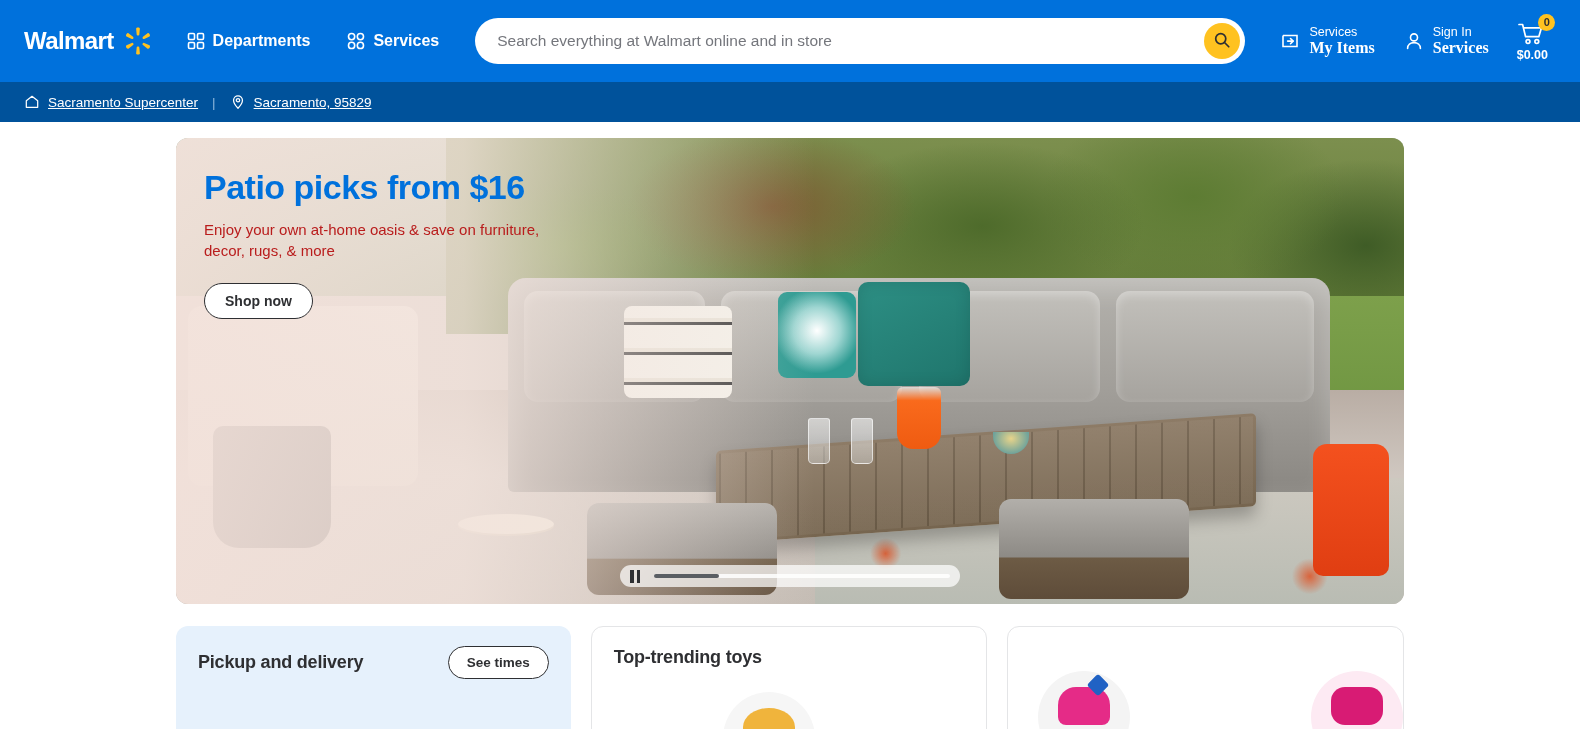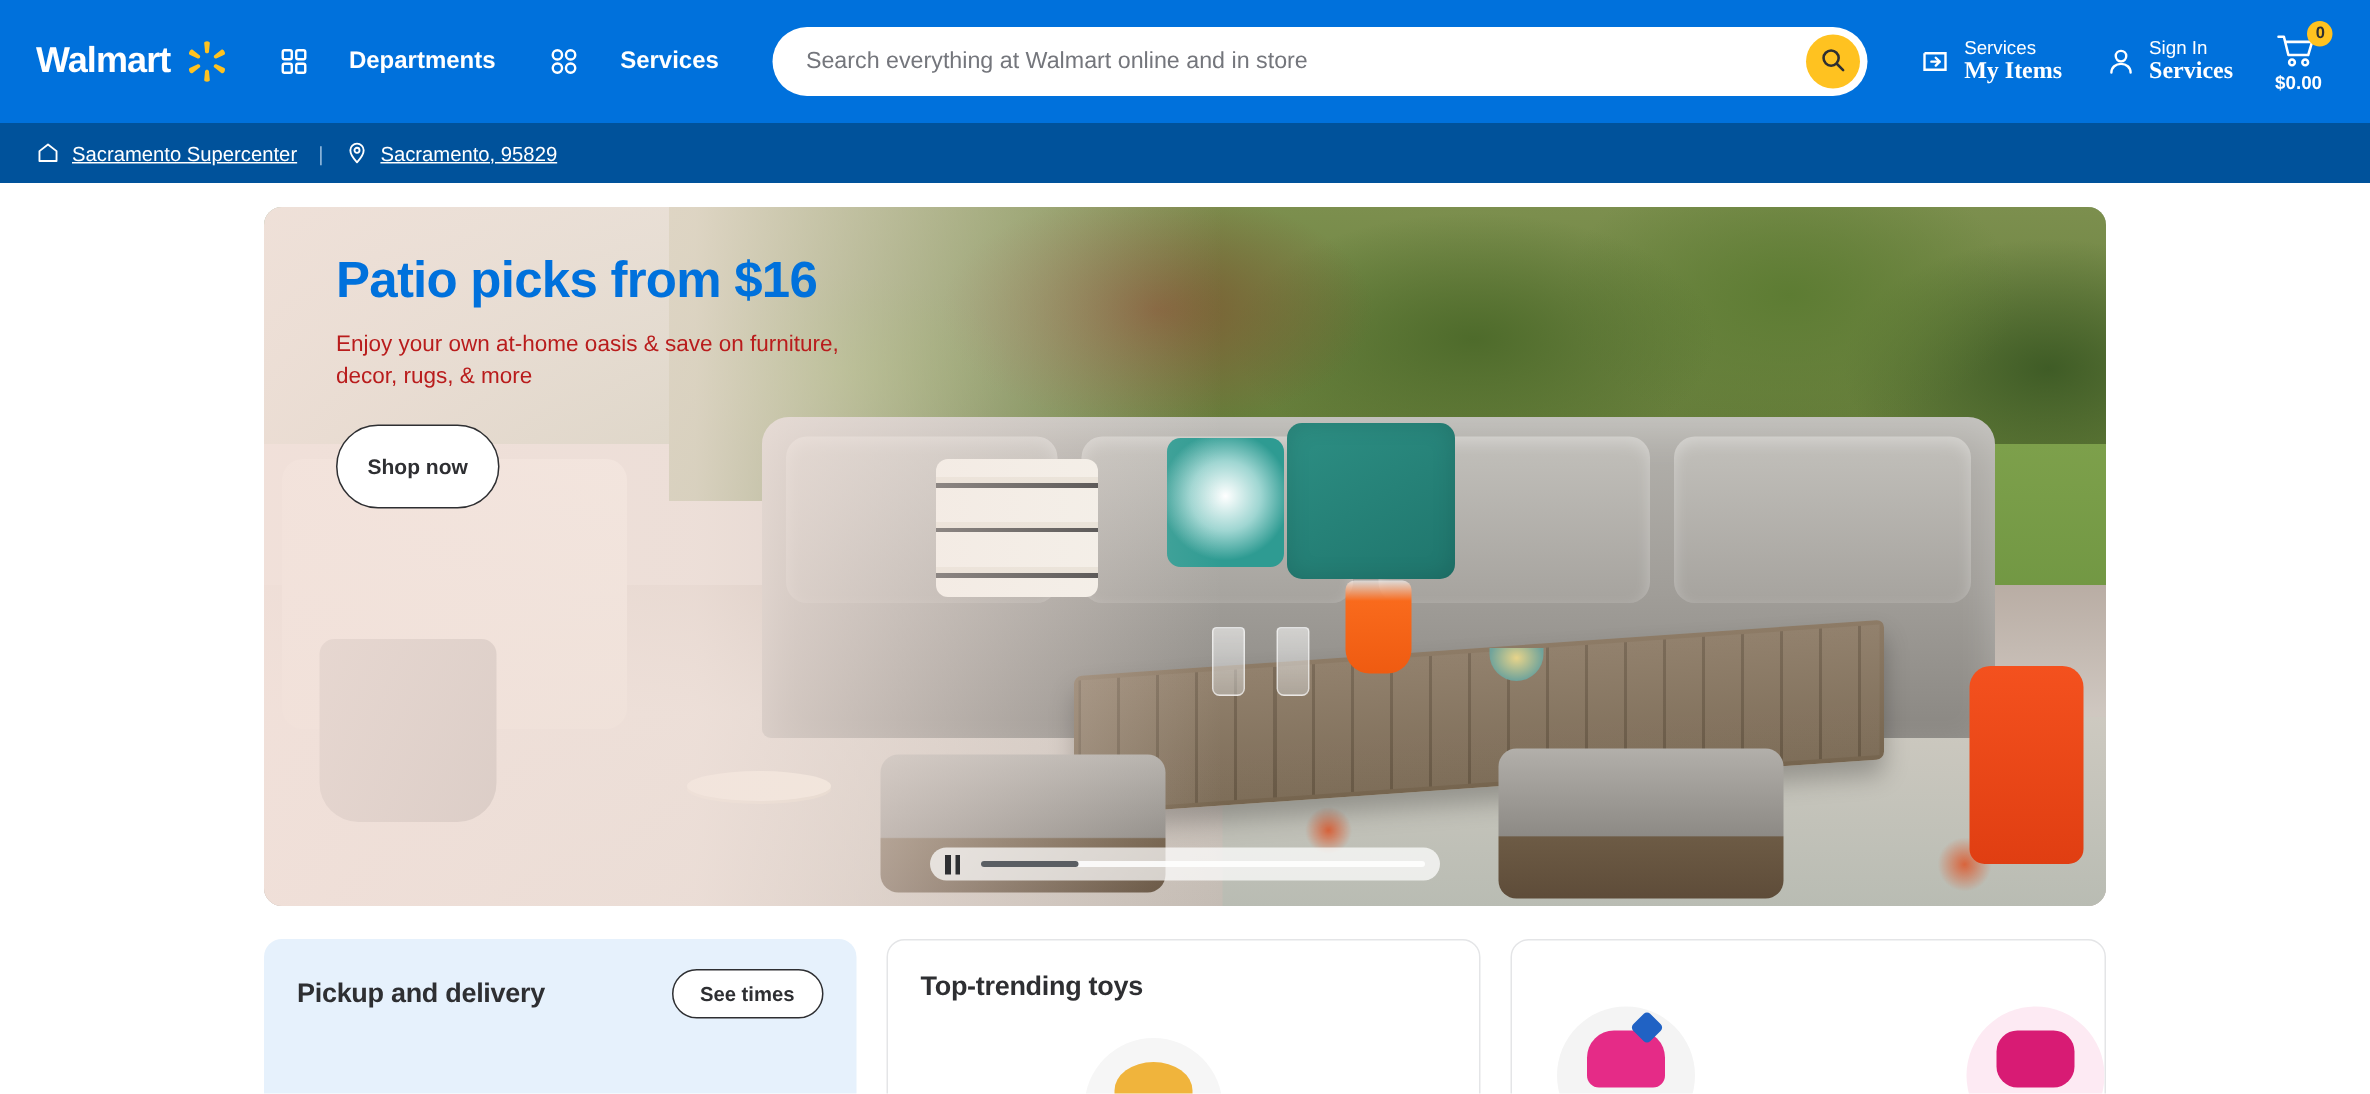--- a/index.html
+++ b/index.html
@@ -31,21 +31,21 @@
     color: #ffffff;
     font-size: 24px;
     font-weight: bold;
     letter-spacing: -0.6px;
   }
   .spark { width: 30px; height: 30px; display: block; }
 
   .nav-item {
     display: flex;
     align-items: center;
-    gap: 27px;
+    gap: 7px;
     margin-right: 36px;
     cursor: pointer;
   }
   .nav-item .label {
     color: #ffffff;
     font-size: 16px;
     font-weight: bold;
   }
   .nav-icon { width: 20px; height: 20px; display: block; }
 
@@ -304,21 +304,20 @@
     box-shadow: 0 2px 0 #d9cfc0;
   }
   .hero-scrim {
     position: absolute; left: 0; top: 0; bottom: 0; width: 52%;
     background: linear-gradient(90deg, rgba(243,226,219,0.93) 0%, rgba(243,228,221,0.82) 45%, rgba(243,228,221,0) 100%);
   }
   .hero-copy {
     position: absolute;
     left: 28px; top: 30px;
     width: 400px;
-    margin-left: 20px;
   }
   .hero-title {
     color: #0071dc;
     font-size: 34px;
     font-weight: bold;
     letter-spacing: -0.5px;
     margin: 0 0 12px 0;
   }
   .hero-sub {
     color: #b91c1c;
@@ -328,21 +327,21 @@
     max-width: 348px;
   }
   .shop-now {
     display: inline-block;
     background: #ffffff;
     color: #2e2f32;
     border: 1px solid #2e2f32;
     border-radius: 999px;
     font-size: 14px;
     font-weight: bold;
-    padding: 19px 20px;
+    padding: 9px 20px;
     cursor: pointer;
     font-family: "Liberation Sans", sans-serif;
   }
 
   
   .carousel-ctl {
     position: absolute;
     left: 50%;
     transform: translateX(-50%);
     bottom: 17px;

